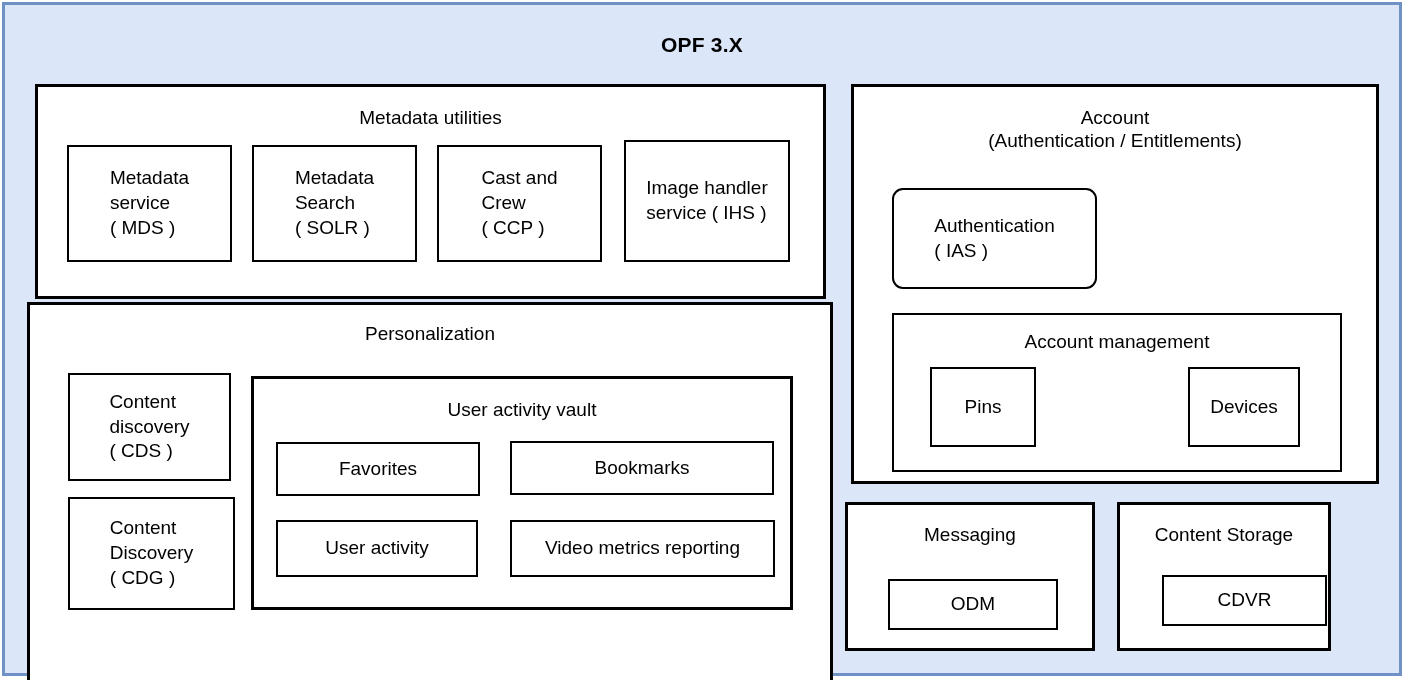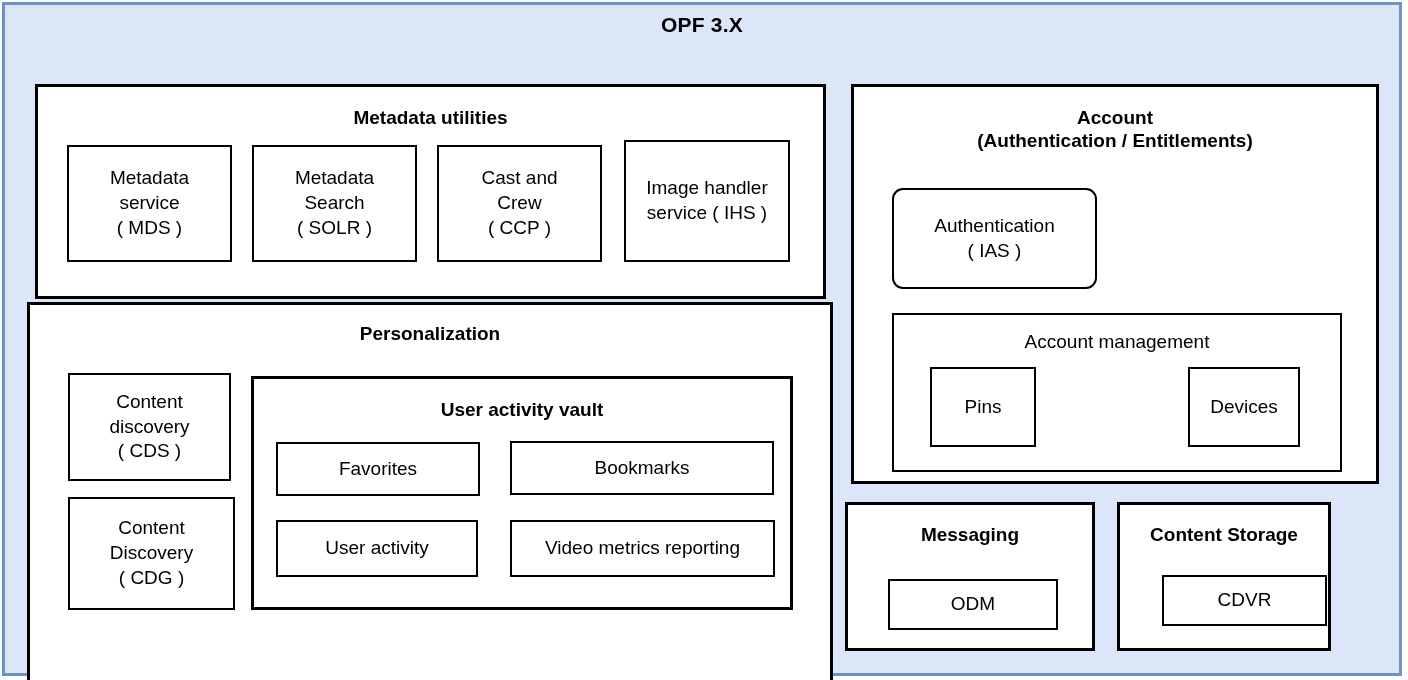--- a/index.html
+++ b/index.html
@@ -24,59 +24,58 @@
     top: 2px;
     width: 1400px;
     height: 674px;
     box-sizing: border-box;
     background: #dbe6f8;
     border: 3px solid #7091c6;
   }
   .opf-title {
     position: absolute;
     left: 0;
-    top: 8px;
+    top: 28px;
     width: 100%;
     text-align: center;
     font-size: 21px;
     font-weight: bold;
     color: #000000;
     letter-spacing: 0.2px;
   }
   
   .group {
     position: absolute;
     box-sizing: border-box;
     background: #ffffff;
     border: 3px solid #000000;
   }
   .group-title {
     position: absolute;
     left: 0;
     top: 0;
     width: 100%;
     text-align: center;
-    font-weight: bold;
+    font-weight: normal;
     font-size: 19px;
     color: #000000;
     line-height: 1.22;
   }
   .group-title.plain {
     font-weight: normal;
   }
   
   .node {
     position: absolute;
     box-sizing: border-box;
     background: #ffffff;
     border: 2px solid #000000;
     display: flex;
     align-items: center;
     justify-content: center;
-    text-align: center;
     font-size: 19px;
     color: #000000;
     line-height: 1.30;
     white-space: pre-line;
     padding: 0 3px;
   }
 
   
   #metadata-utilities { left: 30px; top: 79px; width: 791px; height: 215px; }
   #metadata-utilities .group-title { top: 19px; }

